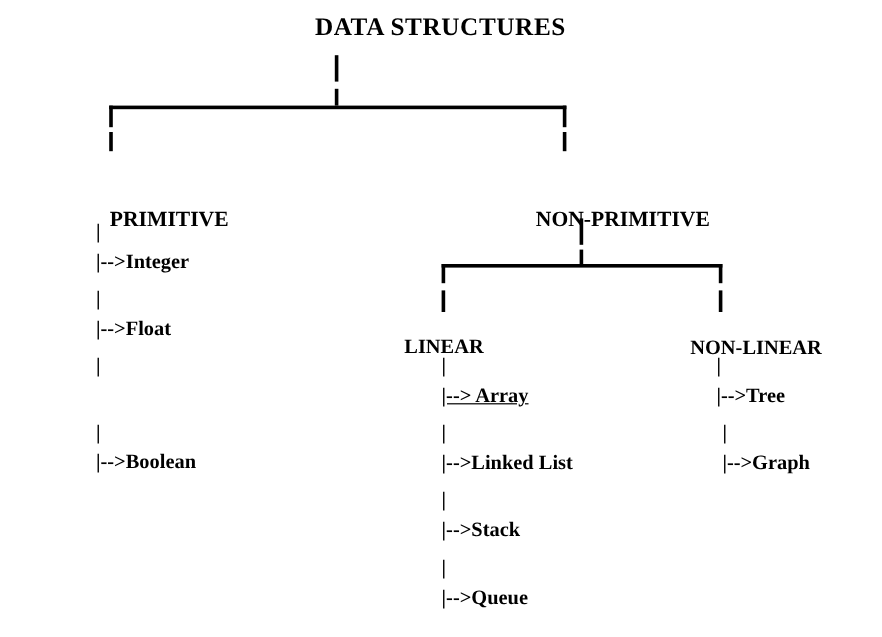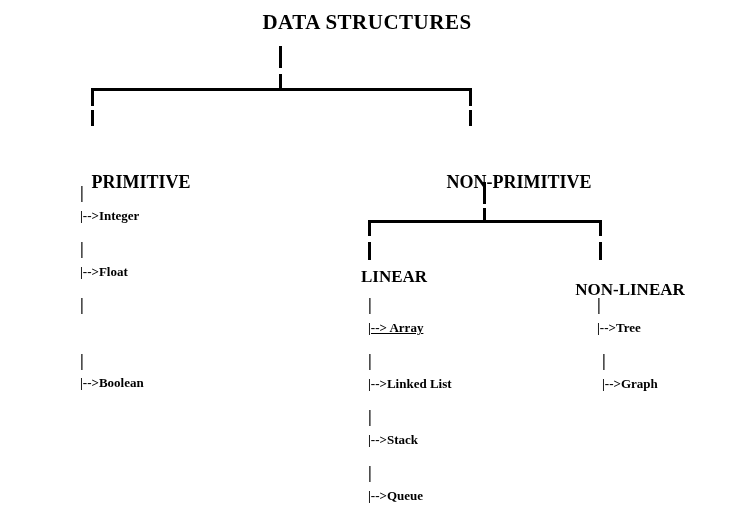--- a/index.html
+++ b/index.html
@@ -40,21 +40,21 @@
     margin-left: 48px;
   }
   
   .sub {
     font-size: 17px;
     text-align: center;
     transform: translateX(-50%);
   }
   
   .leaf {
-    font-size: 13px;
+    font-size: 17px;
   }
   
   .tick {
     position: absolute;
     font-size: 17px;
     line-height: 1.0;
   }
   
   .vline {
     position: absolute;
@@ -109,21 +109,21 @@
   <div class="vline" style="left:483px; top:182px; height:22px;"></div>
   <div class="vline" style="left:483px; top:208px; height:12px;"></div>
 
   <div class="hline" style="left:368px; top:220px; width:234px;"></div>
   <div class="vline" style="left:368px; top:220px; height:16px;"></div>
   <div class="vline" style="left:599px; top:220px; height:16px;"></div>
 
   <div class="vline" style="left:368px; top:242px; height:18px;"></div>
   <div class="vline" style="left:599px; top:242px; height:18px;"></div>
 
-  <div class="node sub" style="left:370px; top:268px;margin-left:24px;">LINEAR</div>
+  <div class="node sub" style="left:370px; top:280px;">LINEAR</div>
 
   <div class="tick" style="left:368px; top:296px;">|</div>
   <div class="node leaf" style="left:368px; top:321px;text-decoration:underline;">|--&gt; Array</div>
 
   <div class="tick" style="left:368px; top:352px;">|</div>
   <div class="node leaf" style="left:368px; top:377px;">|--&gt;Linked List</div>
 
   <div class="tick" style="left:368px; top:408px;">|</div>
   <div class="node leaf" style="left:368px; top:433px;">|--&gt;Stack</div>
 

